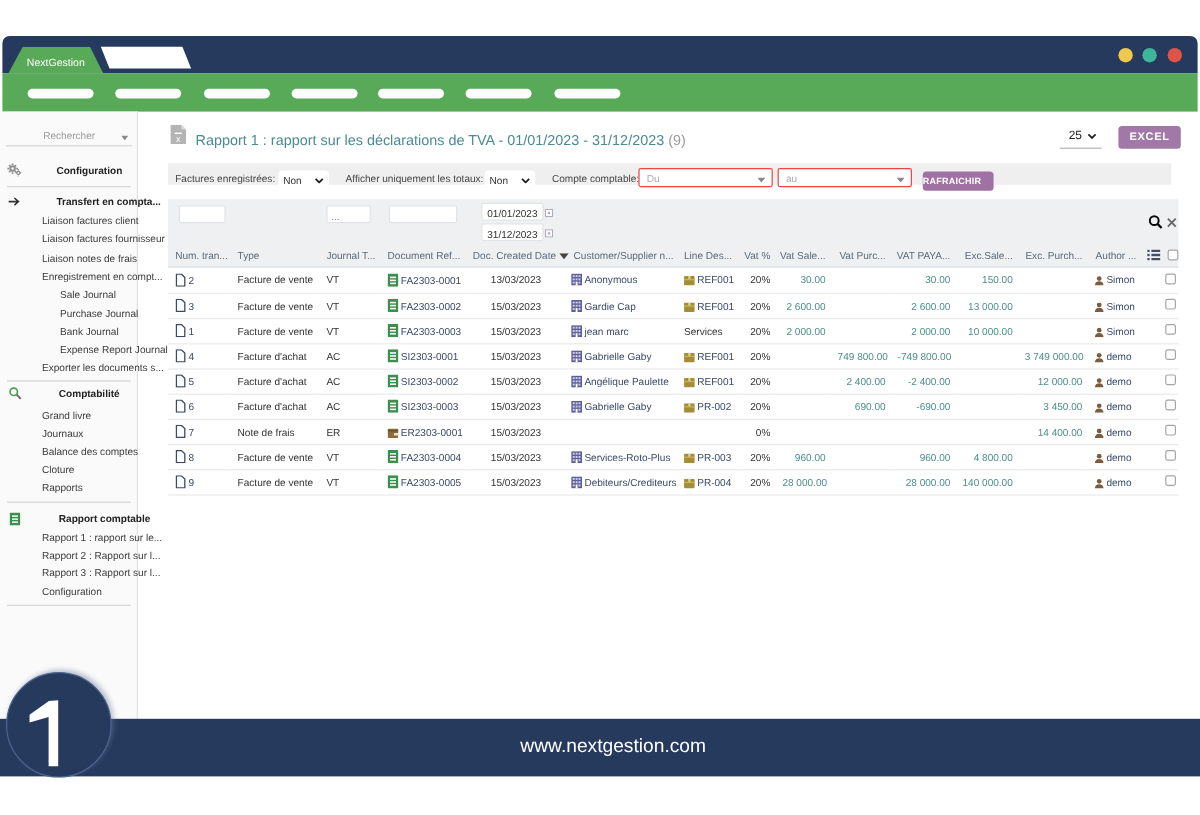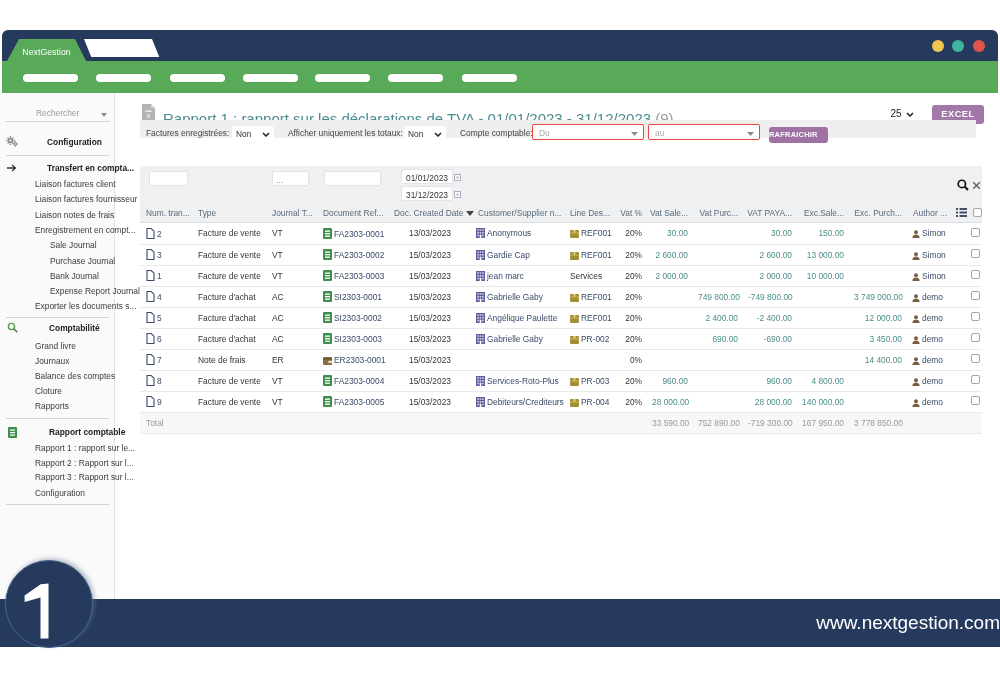--- a/index.html
+++ b/index.html
@@ -17,26 +17,26 @@
 .dot { position:absolute; top:40px; width:12px; height:12px; border-radius:50%; }
 
 
 #sidebar { left:0; top:93px; width:115px; height:506px; background:#fafafa; border-right:1px solid #e2e2e2; font-size:8.4px; color:#3c3c3c; }
 .sb { position:absolute; left:7px; white-space:nowrap;margin-left:28px; }
 .sbb { font-weight:bold; color:#222; }
 .sbline { position:absolute; left:6px; width:103px; border-top:1px solid #d4d4d4; }
 
 
 #title-ico { left:142px; top:104px; }
-#title { left:163px; top:110px; font-size:15px; color:#4b8b91; }
+#title { left:163px; top:110px; font-size:12px; color:#4b8b91; }
 #title .gray { color:#9a9a9a; }
 #pagesel { left:883px; top:108px; width:35px; font-size:10px; color:#222; border-bottom:1px solid #b5b5b5; height:16px; text-align:center; padding-left:4px; }
 #excel { left:932px; top:105px; width:52px; height:19px; background:#a178a7; border-radius:3px; color:#fff; font-size:9.2px; font-weight:bold; text-align:center; line-height:19px; letter-spacing:.6px; }
 
-#filterbar { left:140px; top:120px; width:836px; height:18px; background:#efeff0; }
+#filterbar { left:140px; top:136px; width:836px; height:18px; background:#efeff0; }
 .flabel { position:absolute; top:8px; font-size:8.4px; color:#444; }
 .fsel { position:absolute; top:6px; height:15px; background:#fff; border:none; border-radius:3px; font-size:8.4px; color:#333; padding:3px 4px; }
 .finput { position:absolute; top:4px; height:16px; background:#fff; border:1px solid #ef4444; border-radius:2px; font-size:8.4px; color:#aaa; padding:3px 6px; }
 #rafraichir { position:absolute; left:629px; top:7px; width:59px; height:16px; background:#9f72a3; border-radius:3px; color:#fff; font-size:7.5px; font-weight:bold; text-align:left; line-height:16px; letter-spacing:.2px; }
 
 #headblock { left:140px; top:166px; width:842px; height:57px; background:#eef0f2; border-bottom:1px solid #dcdfe2; }
 .sinput { position:absolute; background:#fff; border:1px solid #e2e3e7; border-radius:2px; height:15px; font-size:8.4px; color:#888; padding:3px 3px; }
 .hlab { position:absolute; top:42px; font-size:8.4px; color:#5a6b7c; white-space:nowrap; }
 
 
@@ -48,21 +48,21 @@
 .num { text-align:right; color:#4c8e8b; }
 .lnk { color:#3a4a68; }
 .blk { color:#333; }
 .tot td { color:#9a9a9a; }
 .tot .num { color:#9a9a9a; }
 .ic { display:inline-block; vertical-align:-2px; margin-right:2px; }
 .cb { display:inline-block; width:9px; height:9px; border:1px solid #a5a5a5; border-radius:2px; background:#fff; }
 
 
 #footer { left:0; top:599px; width:1000px; height:48px; background:#263a5e; }
-#footer div { text-align:right; line-height:48px; color:#fff; font-size:19px; padding-left:22px; }
+#footer div { text-align:center; line-height:48px; color:#fff; font-size:16px; padding-left:22px; }
 #circle { left:5px; top:560px; width:88px; height:88px; border-radius:50%; background:#263a5e; border:1px solid #4a6590; box-shadow:2px -2px 4px rgba(110,125,150,.45); }
 #one { left:0; top:0; }
 </style>
 </head>
 <body>
 <div id="page">
 
   <div class="abs" id="navybar"></div>
   <div class="abs" id="greenbar">
     <div class="pill" style="left:21px"></div>
@@ -605,30 +605,20 @@
             <td class="num"></td>
             <td class="num">28 000.00</td>
             <td class="num">140 000.00</td>
             <td class="num"></td>
     <td class="lnk"><svg class="ic" width="8" height="8" viewBox="0 0 9 9">
                 <circle cx="4.5" cy="2.4" r="2.2" fill="#7a5c3e"></circle>
                 <path d="M.4 9c0-2.6 1.9-4 4.1-4s4.1 1.4 4.1 4z" fill="#7a5c3e"></path>
               </svg>demo</td>
             <td><span class="cb"></span></td>
   </tr>
-  <tr class="tot" style="background:#f7f7f8">
-    <td colspan="8">Total</td>
-    <td class="num">33 590.00</td>
-            <td class="num">752 890.00</td>
-            <td class="num">-719 300.00</td>
-            <td class="num">167 950.00</td>
-            <td class="num">3 778 850.00</td>
-    <td></td>
-            <td></td>
-  </tr>
   </tbody>
       </table>
   </div>
 
   <div class="abs" id="footer">
       <div>www.nextgestion.com</div>
     </div>
   <div class="abs" id="circle"></div>
   <svg class="abs" id="one" width="100" height="679">
       <polygon points="40.7,584.2 48.5,583.6 48.5,638.6 40.5,638.6 40.5,597.5 24.6,602 24.6,595.6" fill="#fff"></polygon>

